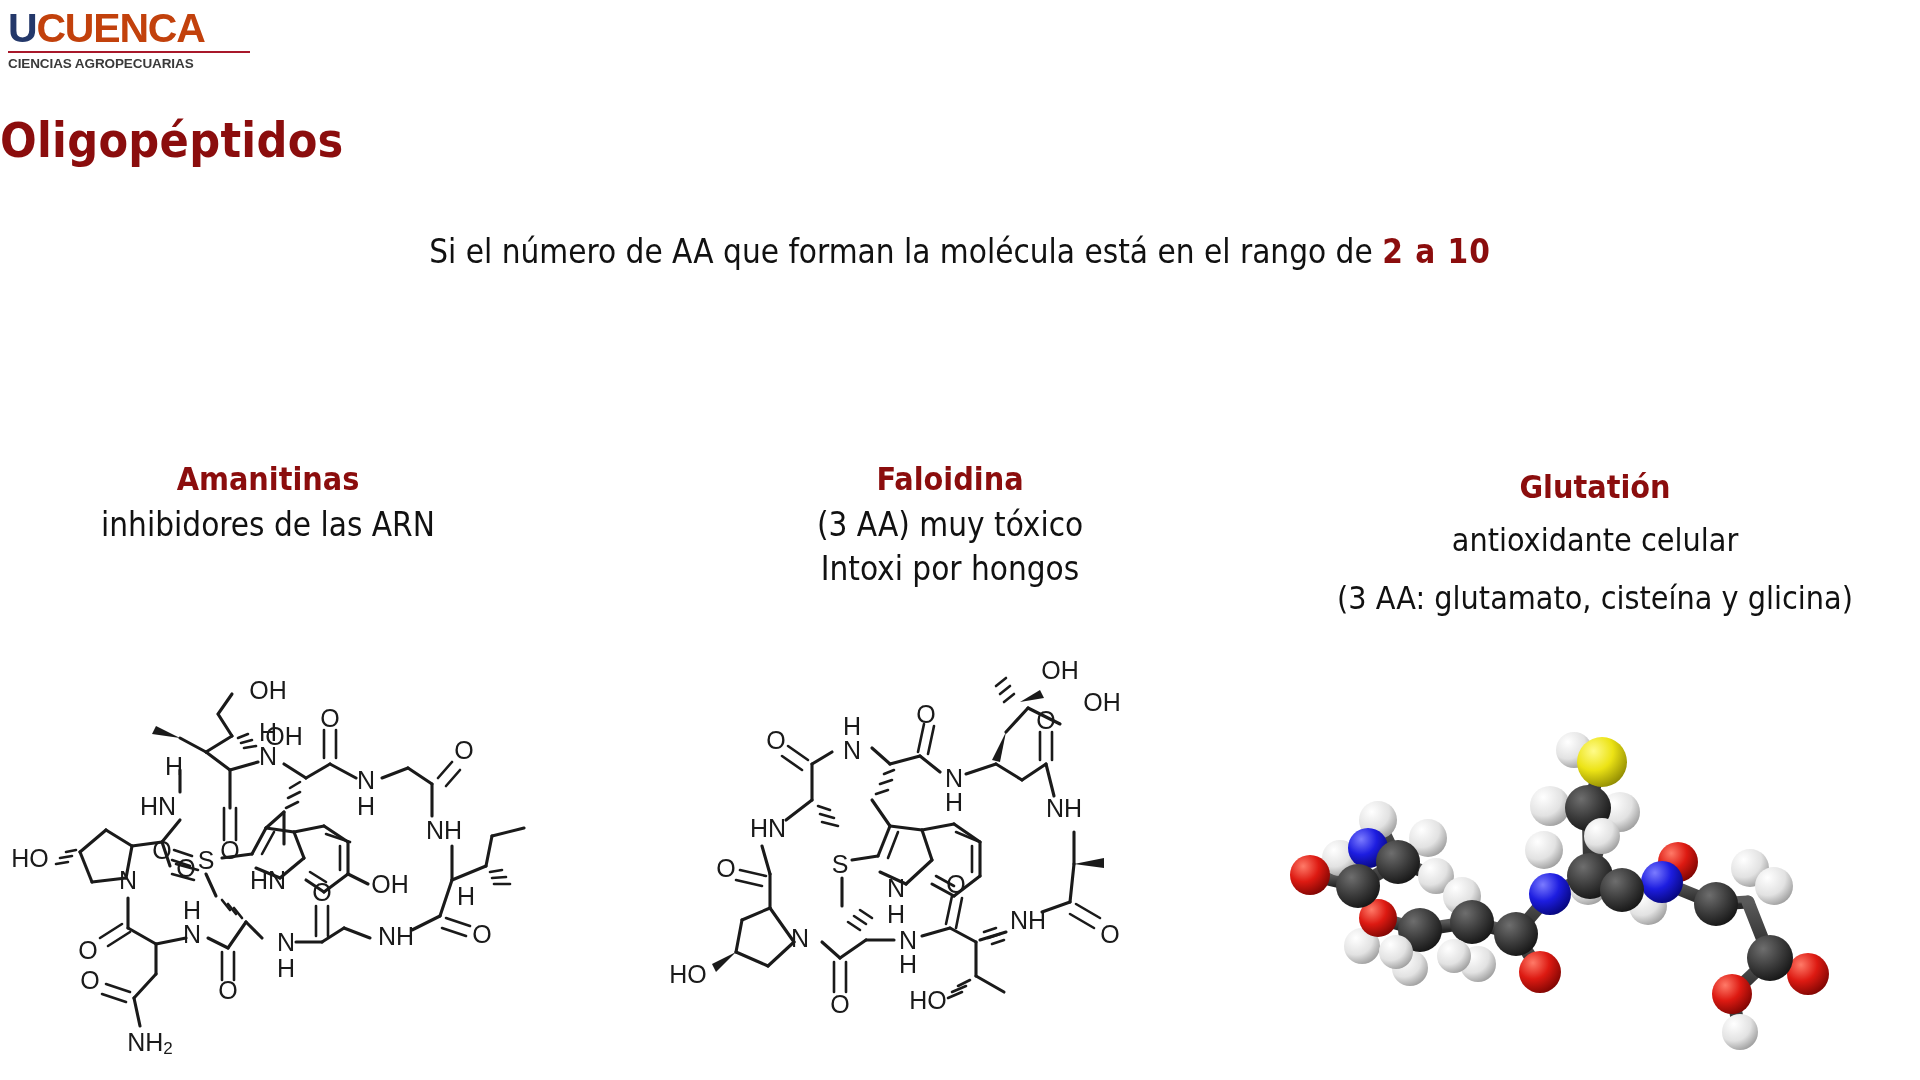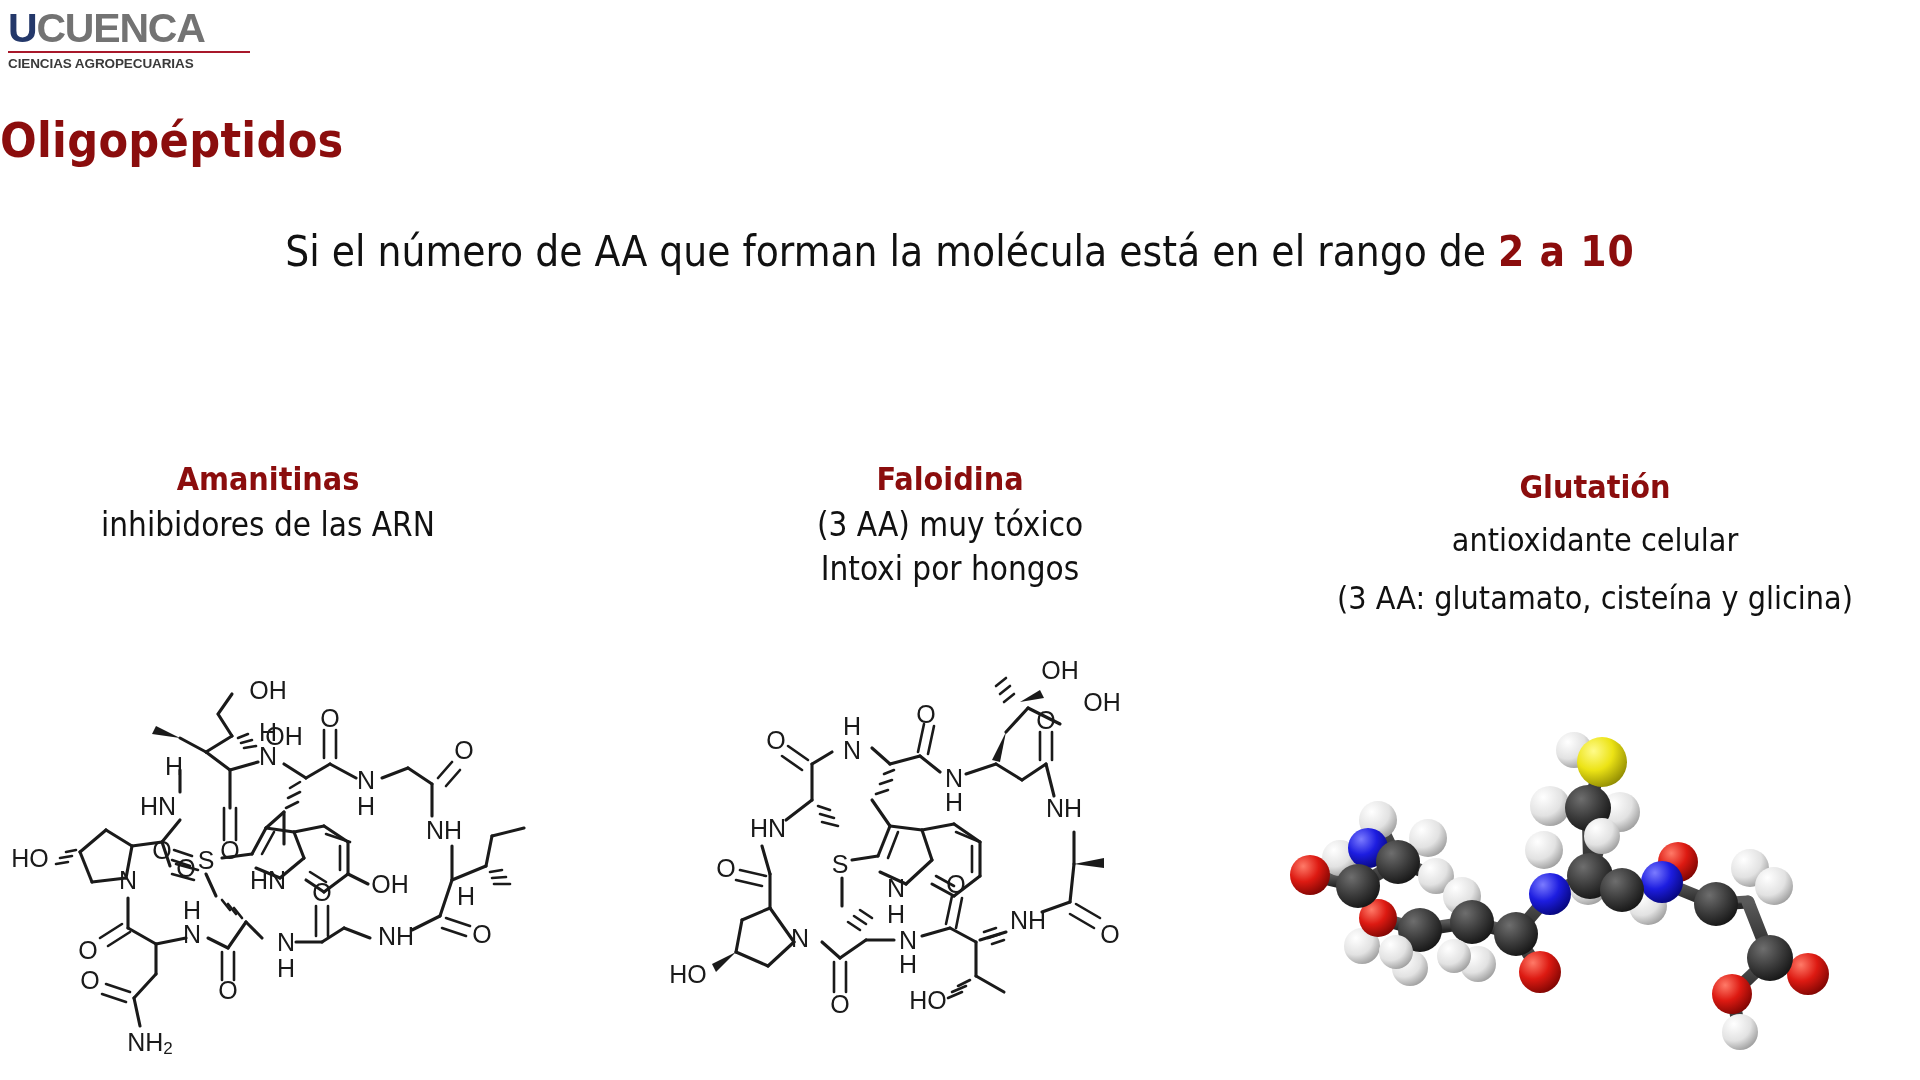--- a/index.html
+++ b/index.html
@@ -27,21 +27,21 @@
   #logo-wordmark {
     font-family: "Liberation Sans", sans-serif;
     font-weight: bold;
     font-size: 41px;
     letter-spacing: -1.2px;
     line-height: 44px;
     color: #1b2d56;
     white-space: nowrap;
   }
   #logo-wordmark .u-part { color: #24386a; }
-  #logo-wordmark .cuenca-part { color: #737373; }
+  #logo-wordmark .cuenca-part { color: #c2410c; }
   #logo-rule {
     width: 242px;
     height: 2px;
     background: #a8182a;
     margin-top: 1px;
   }
   #logo-sub {
     font-family: "Liberation Sans", sans-serif;
     font-weight: bold;
     font-size: 13.5px;
@@ -70,21 +70,21 @@
     letter-spacing: 0.3px;
     white-space: nowrap;
   }
 
   #slide-subtitle {
     position: absolute;
     left: 0;
     top: 228px;
     width: 1920px;
     text-align: center;
-    font-size: 42px;
+    font-size: 33px;
     line-height: 48px;
     color: #111111;
     white-space: nowrap;
   }
   #slide-subtitle .accent {
     color: #8B0D0D;
     font-weight: bold;
     letter-spacing: 1px;
   }
 

